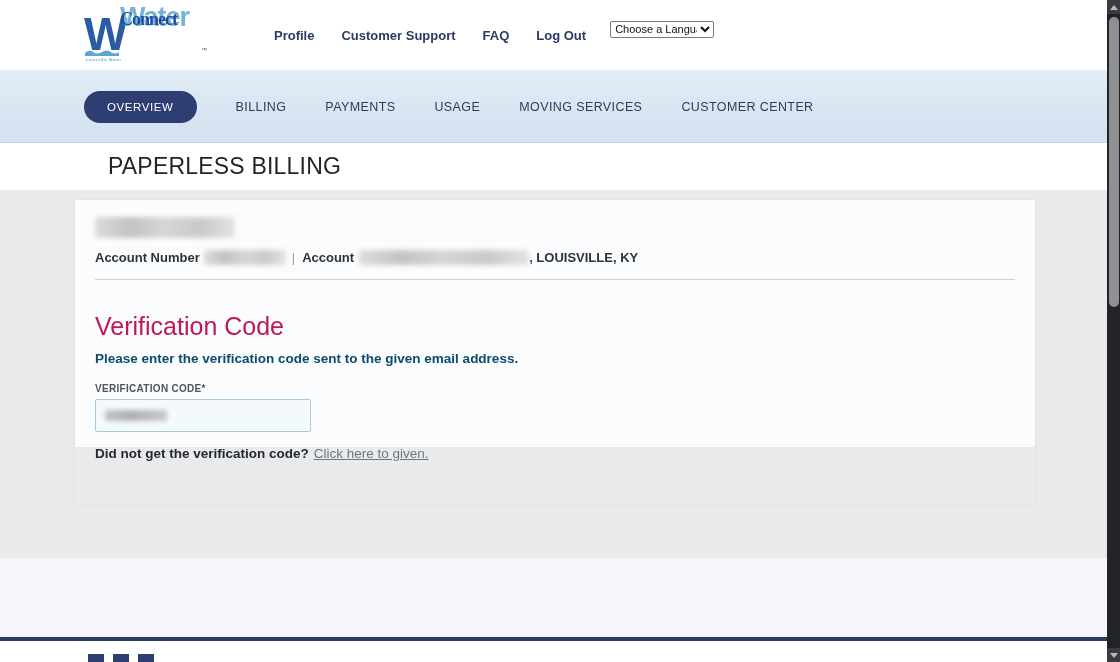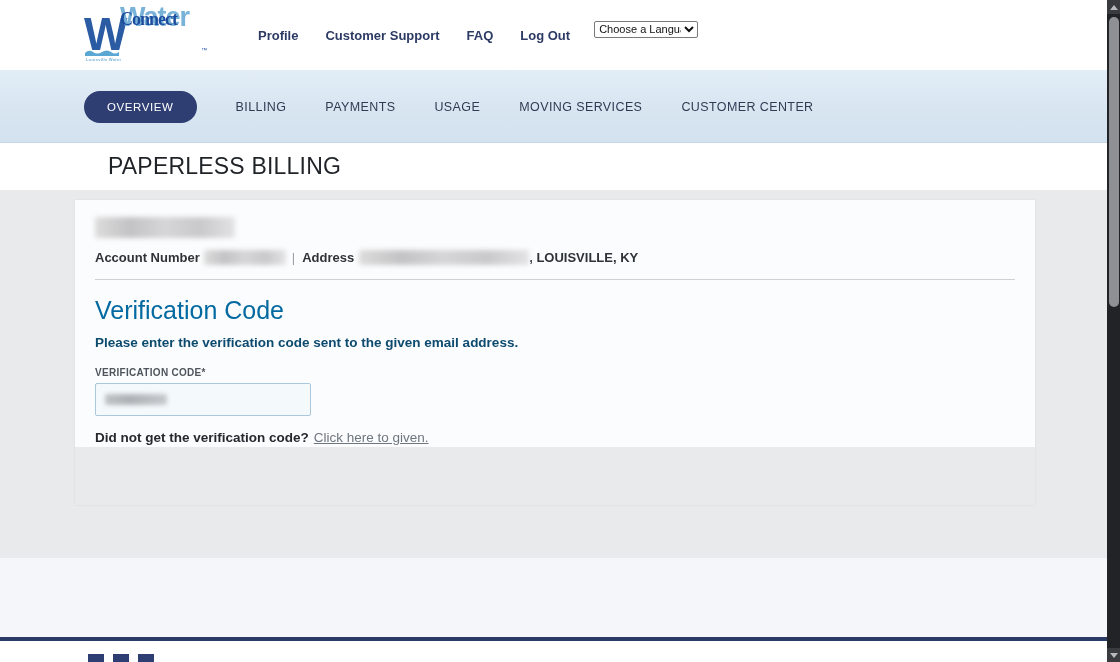--- a/index.html
+++ b/index.html
@@ -15,21 +15,21 @@
   .logo .w { position:absolute; left:0; top:-2px; font-size:46px; font-weight:bold;
     color:#2b5ca3; letter-spacing:-2px; }
   .logo .pure { position:absolute; left:36px; top:-7px; font-size:27px; font-weight:bold;
     color:#79b2d8; letter-spacing:-1px; }
   .logo .connect { position:absolute; left:36px; top:0; font-size:18px; font-weight:bold;
     color:#1d4e9e; letter-spacing:-1px;font-family:Liberation Serif, serif; }
   .logo .tm { position:absolute; left:117px; top:38px; font-size:6px; color:#1d4e9e; }
   .logo .wave { position:absolute; left:1px; top:40px; width:34px; height:7px; }
   .logo .tagline { position:absolute; left:2px; top:48px; font-size:4px; color:#79b2d8;
     font-weight:bold; letter-spacing:.3px; }
-  .top-links { display:flex; align-items:center; gap:27px; margin-left:46px; }
+  .top-links { display:flex; align-items:center; gap:27px; margin-left:62px; }
   .top-link { font-size:13px; font-weight:bold; color:#2c3a64; cursor:pointer; }
   .lang-select { margin-left:24px; margin-top:-12px; font-size:11px; color:#111;
     border:1px solid #7a7a7a; border-radius:2px; background:#fff; height:17px; width:104px;
     font-family:"Liberation Sans", sans-serif; }
 
   
   .main-nav { height:73px; flex:none; background:linear-gradient(180deg,#e2edf6 0%,#d7e5f1 60%,#d3e2ef 100%);
     display:flex; align-items:center; padding-left:84px; gap:39px;
     box-shadow:inset 0 -1px 0 #c7d6e3; }
   .nav-item { font-size:12.5px; color:#2f3b52; letter-spacing:.4px; cursor:pointer;
@@ -53,21 +53,21 @@
   .blur-chip { display:inline-block; border-radius:2px; filter:blur(2.5px);
     background:linear-gradient(90deg,#dcdcdc,#c3c3c5 25%,#d6d6d8 50%,#c9c9cb 75%,#e3e3e5); }
   .name-chip { width:140px; height:21px; margin-top:17px; }
   .acct-row { margin-top:8px; display:flex; font-size:13px;
     font-weight:bold; color:#2e3338; }
   .acct-chip { width:82px; height:15px; margin-left:4px; }
   .sep { color:#9aa0a6; font-weight:400; margin:0 7px 0 6px; }
   .addr-chip { width:170px; height:15px; margin-left:5px; }
   .rule { border:none; border-top:1px solid #cfd0d2; margin-top:14px; }
 
-  .vc-heading { margin-top:16px; font-size:25px; font-weight:400; color:#0369a1; }
+  .vc-heading { margin-top:32px; font-size:25px; font-weight:400; color:#be185d; }
   .vc-instruction { margin-top:10px; font-size:13.5px; font-weight:bold; color:#0c4a6e; }
   .vc-label { margin-top:17px; font-size:10px; font-weight:bold; color:#4e555c;
     letter-spacing:.3px; }
   .vc-input-wrap { position:relative; margin-top:5px; width:216px; height:33px; }
   .vc-input { width:216px; height:33px; border:1px solid #a9c7dd; background:#f4f9fc;
     border-radius:2px; padding:0 8px; font-size:13px; }
   .value-chip { position:absolute; left:10px; top:11px; width:62px; height:11px;
     filter:blur(2px); background:linear-gradient(90deg,#bfc3c7,#aeb2b6 40%,#c6cace); border-radius:2px; }
   .resend-row { margin-top:14px; font-size:13.5px; }
   .resend-q { font-weight:bold; color:#25292d; }
@@ -148,21 +148,21 @@
     <div class="page-bg">
       <div class="card">
         <div class="card-body">
 
           <div class="blur-chip name-chip"></div>
 
           <div class="acct-row">
             <span>Account Number</span>
             <span class="blur-chip acct-chip"></span>
             <span class="sep">|</span>
-            <span>Address</span>
+            <span>Account</span>
             <span class="blur-chip addr-chip"></span>
             <span>, LOUISVILLE, KY</span>
           </div>
 
           <hr class="rule">
 
           <h2 class="vc-heading">Verification Code</h2>
           <p class="vc-instruction">Please enter the verification code sent to the given email address.</p>
 
           <div class="vc-label">VERIFICATION CODE*</div>

